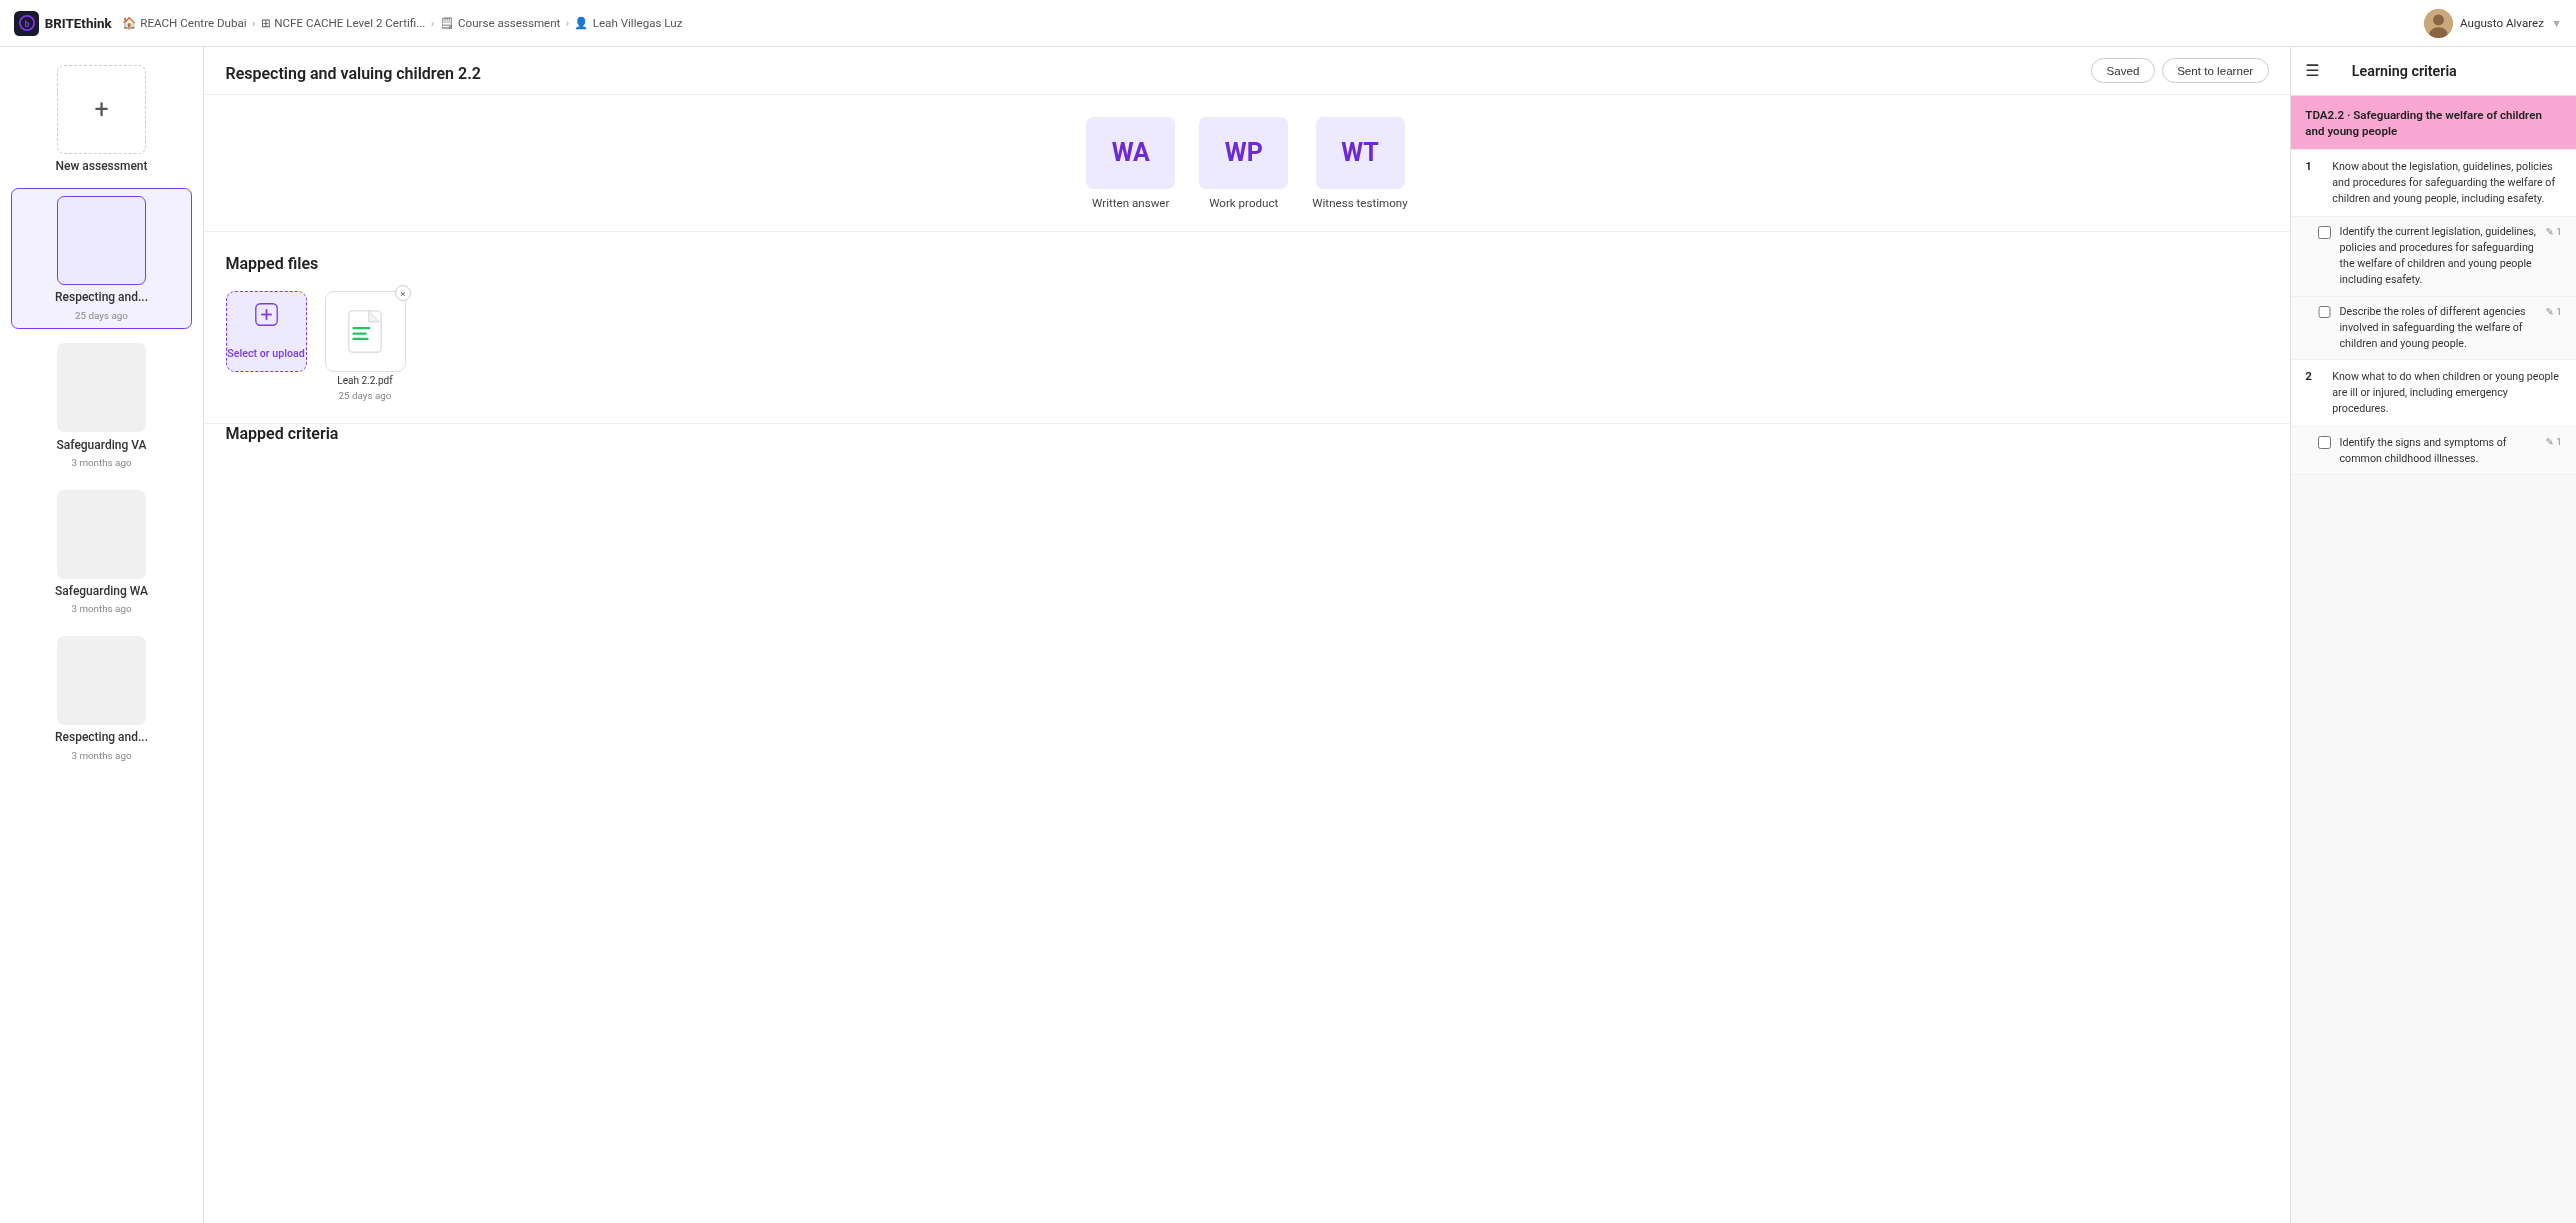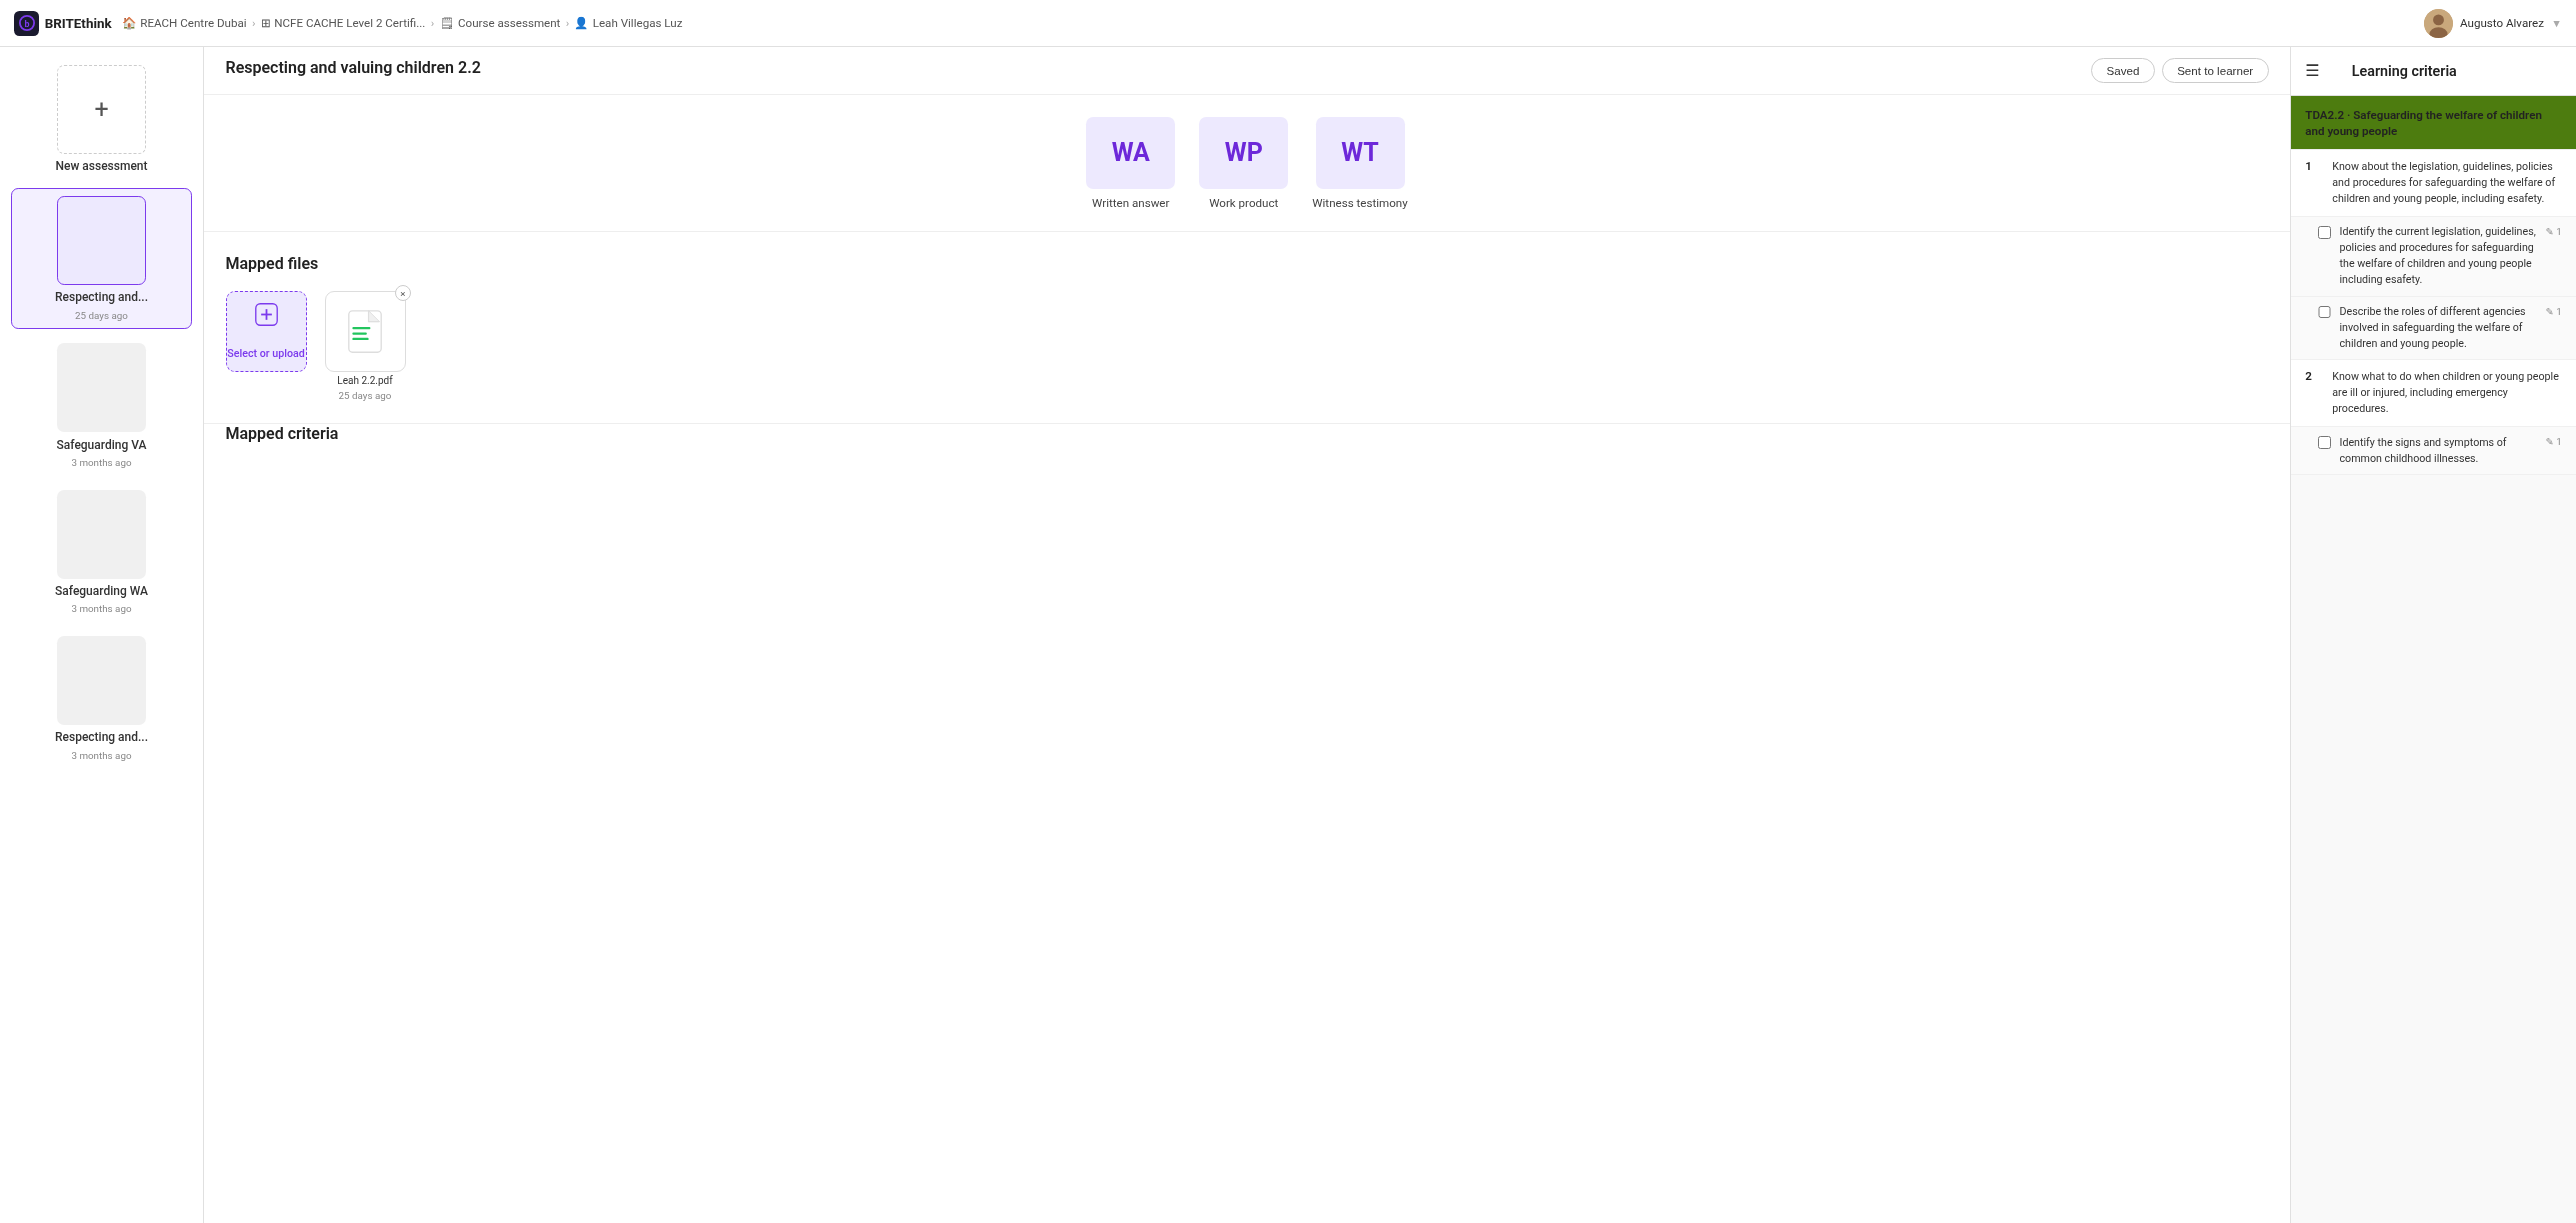--- a/index.html
+++ b/index.html
@@ -41,21 +41,21 @@
       border: 1.8px dashed #ccc; background: #fff; cursor: pointer;
     }
     .sidebar-thumb.active-thumb { background: #ede9fe; border: 1.8px solid #7c3aed; }
     .plus-icon { font-size: 25px; color: #555; }
     .sidebar-label { font-size: 12px; color: #333; text-align: center; font-weight: 500; }
     .sidebar-date { font-size: 9.8px; color: #888; }
 
     
     .content { flex: 1; overflow-y: auto; background: #fff; display: flex; flex-direction: column; }
     .content-header {
-      display: flex; align-items: flex-start; justify-content: space-between;
+      display: flex; align-items: flex-end; justify-content: space-between;
       padding: 10.7px 21.5px; border-bottom: 0.9px solid #eee; flex-shrink: 0;
     }
     .content-title { font-size: 16px; font-weight: 600; color: #222; }
     .header-buttons { display: flex; gap: 7.2px; }
     .btn { padding: 5.4px 14.3px; border-radius: 18px; border: 0.9px solid #ccc; background: #fff; font-size: 11.6px; cursor: pointer; color: #333; }
 
     
     .type-cards { display: flex; gap: 24px; padding: 21.5px; justify-content: center; flex-shrink: 0; }
     .type-card { display: flex; flex-direction: column; align-items: center; gap: 7.2px; }
     .type-card-box {
@@ -95,21 +95,21 @@
     
     .right-panel {
       width: 286px; background: #f9f9f9; border-left: 0.9px solid #e0e0e0;
       display: flex; flex-direction: column; overflow-y: auto; flex-shrink: 0;
     }
     .right-panel-header {
       display: flex; align-items: center; gap: 7.2px; padding: 14.3px;
       border-bottom: 0.9px solid #e0e0e0; background: #fff;
     }
     .right-panel-title { font-size: 14.3px; font-weight: 600; color: #222; padding-left: 25px; }
-    .criteria-category { padding: 10.7px 14.3px; background: #4d7c0f; border-bottom: 0.9px solid #eee; }
+    .criteria-category { padding: 10.7px 14.3px; background: #f9a8d4; border-bottom: 0.9px solid #eee; }
     .criteria-category-title { font-size: 11.6px; font-weight: 600; color: #222; }
     .criteria-item { display: flex; align-items: flex-start; gap: 9px; padding: 9px 14.3px; border-bottom: 0.9px solid #f0f0f0; background: #fff; }
     .criteria-num { font-size: 11.6px; font-weight: 600; color: #222; min-width: 18px; flex-shrink: 0; }
     .criteria-text { font-size: 10.7px; color: #333; line-height: 1.5; flex: 1; }
     .criteria-check { width: 12.5px; height: 12.5px; border: 0.9px solid #ccc; border-radius: 2.7px; flex-shrink: 0; margin-top: 1.8px; }
     .criteria-edit { font-size: 9.8px; color: #888; flex-shrink: 0; margin-top: 1.8px; }
     .sub-criteria-item { display: flex; align-items: flex-start; gap: 9px; padding: 7.2px 14.3px 7.2px 27px; border-bottom: 0.9px solid #f0f0f0; background: #fafafa; }
 
     
     .mapped-section { padding: 0 21.5px 21.5px; }

